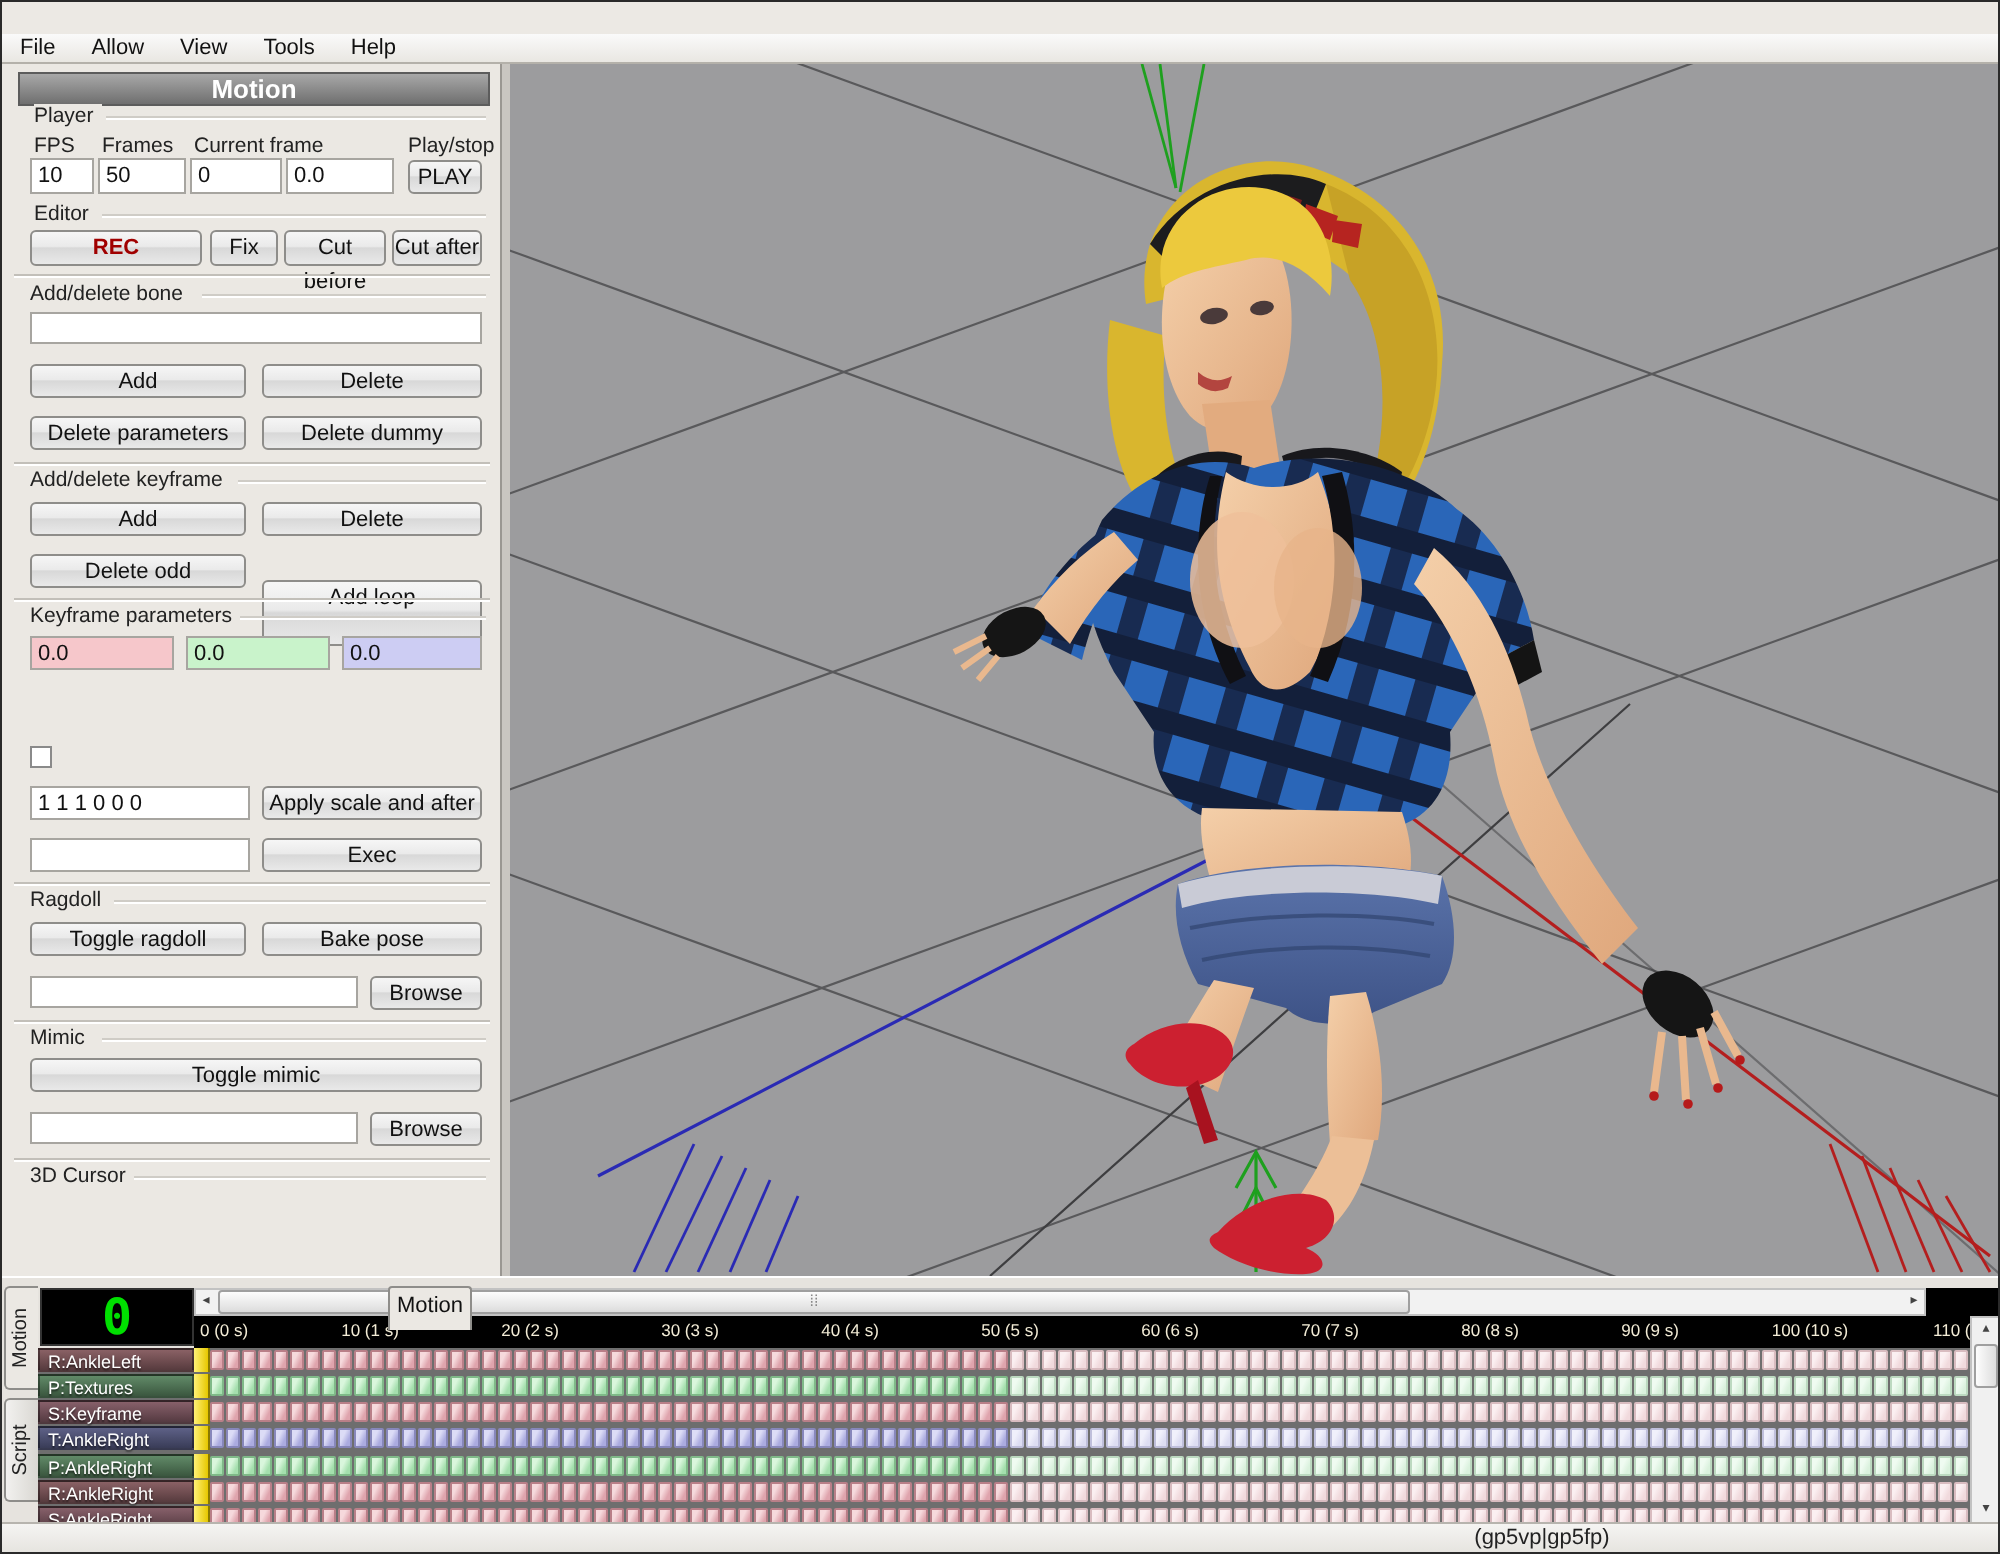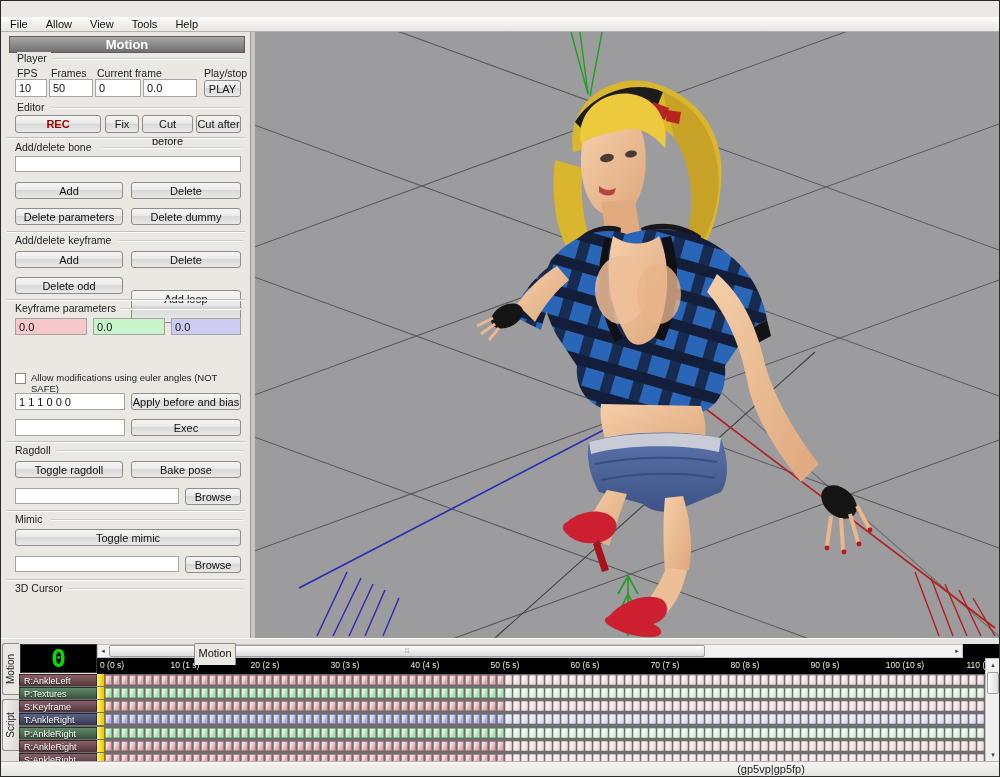--- a/index.html
+++ b/index.html
@@ -115,24 +115,23 @@
     <div class="btn" style="left:14px;top:245px;width:108px;height:17px;line-height:16px;">Delete odd</div>
     <div class="btn" style="left:130px;top:258px;width:110px;height:33px;line-height:16px;">Add loop</div>
 
     <div class="sep" style="top:267px;"></div>
     <span class="sect-label" style="left:14px;top:270px;">Keyframe parameters</span>
     <div class="sect-line" style="left:116px;top:276px;width:126px;"></div>
     <input class="txt param" id="param-x" style="left: 14px; top: 286px; width: 72px; height: 17px; background: rgb(246, 199, 203);" value="0.0">
     <input class="txt param" id="param-y" style="left: 92px; top: 286px; width: 72px; height: 17px; background: rgb(201, 243, 203);" value="0.0">
     <input class="txt param" id="param-z" style="left: 170px; top: 286px; width: 70px; height: 17px; background: rgb(205, 205, 243);" value="0.0">
     <div id="chk-euler"></div>
-    <span id="chk-euler-label">Allow modifications using euler angles (NOT SAFE)</span>
 
     <input class="txt" style="left: 14px; top: 361px; width: 110px; height: 17px;" value="1 1 1 0 0 0">
-    <div class="btn" style="left:130px;top:361px;width:110px;height:17px;line-height:16px;">Apply before and bias</div>
+    <div class="btn" style="left:130px;top:361px;width:110px;height:17px;line-height:16px;">Apply scale and after</div>
     <input class="txt" style="left: 14px; top: 387px; width: 110px; height: 17px;" value="">
     <div class="btn" style="left:130px;top:387px;width:110px;height:17px;line-height:16px;">Exec</div>
 
     <div class="sep" style="top:409px;"></div>
     <span class="sect-label" style="left:14px;top:412px;">Ragdoll</span>
     <div class="sect-line" style="left:56px;top:418px;width:186px;"></div>
     <div class="btn" style="left:14px;top:429px;width:108px;height:17px;line-height:16px;">Toggle ragdoll</div>
     <div class="btn" style="left:130px;top:429px;width:110px;height:17px;line-height:16px;">Bake pose</div>
     <input class="txt" style="left: 14px; top: 456px; width: 164px; height: 16px;" value="">
     <div class="btn" style="left:184px;top:456px;width:56px;height:17px;line-height:16px;">Browse</div>

